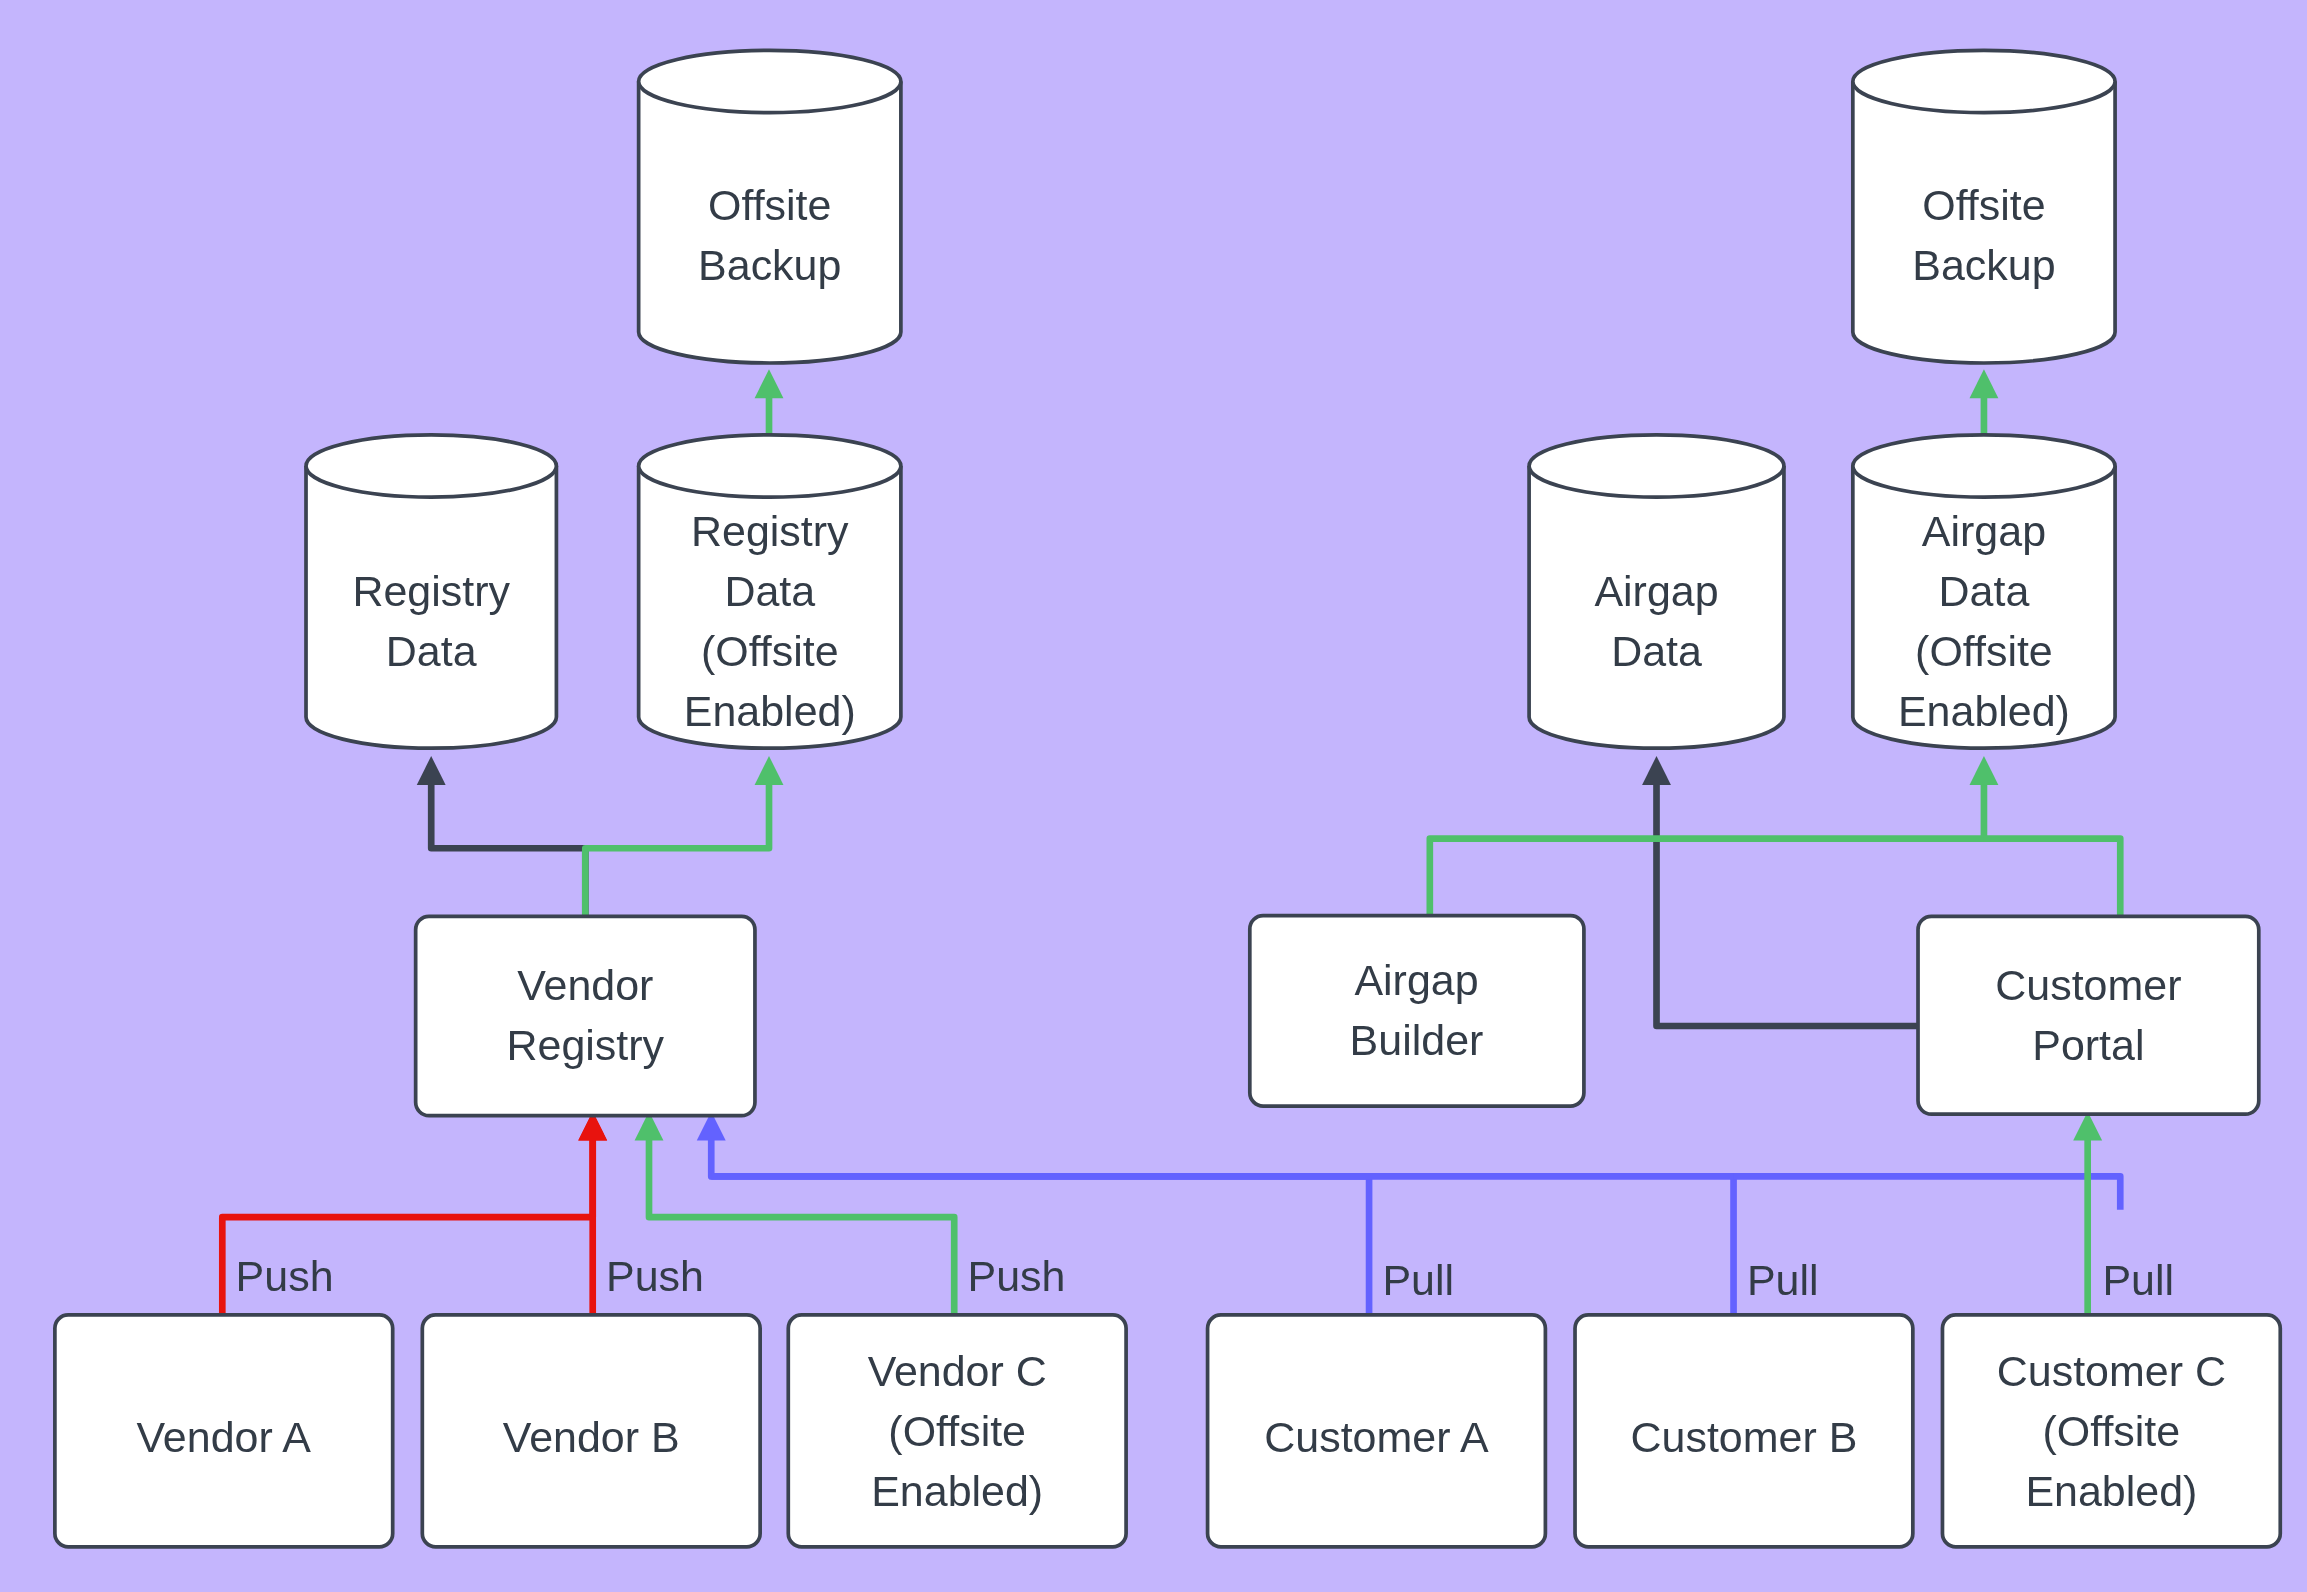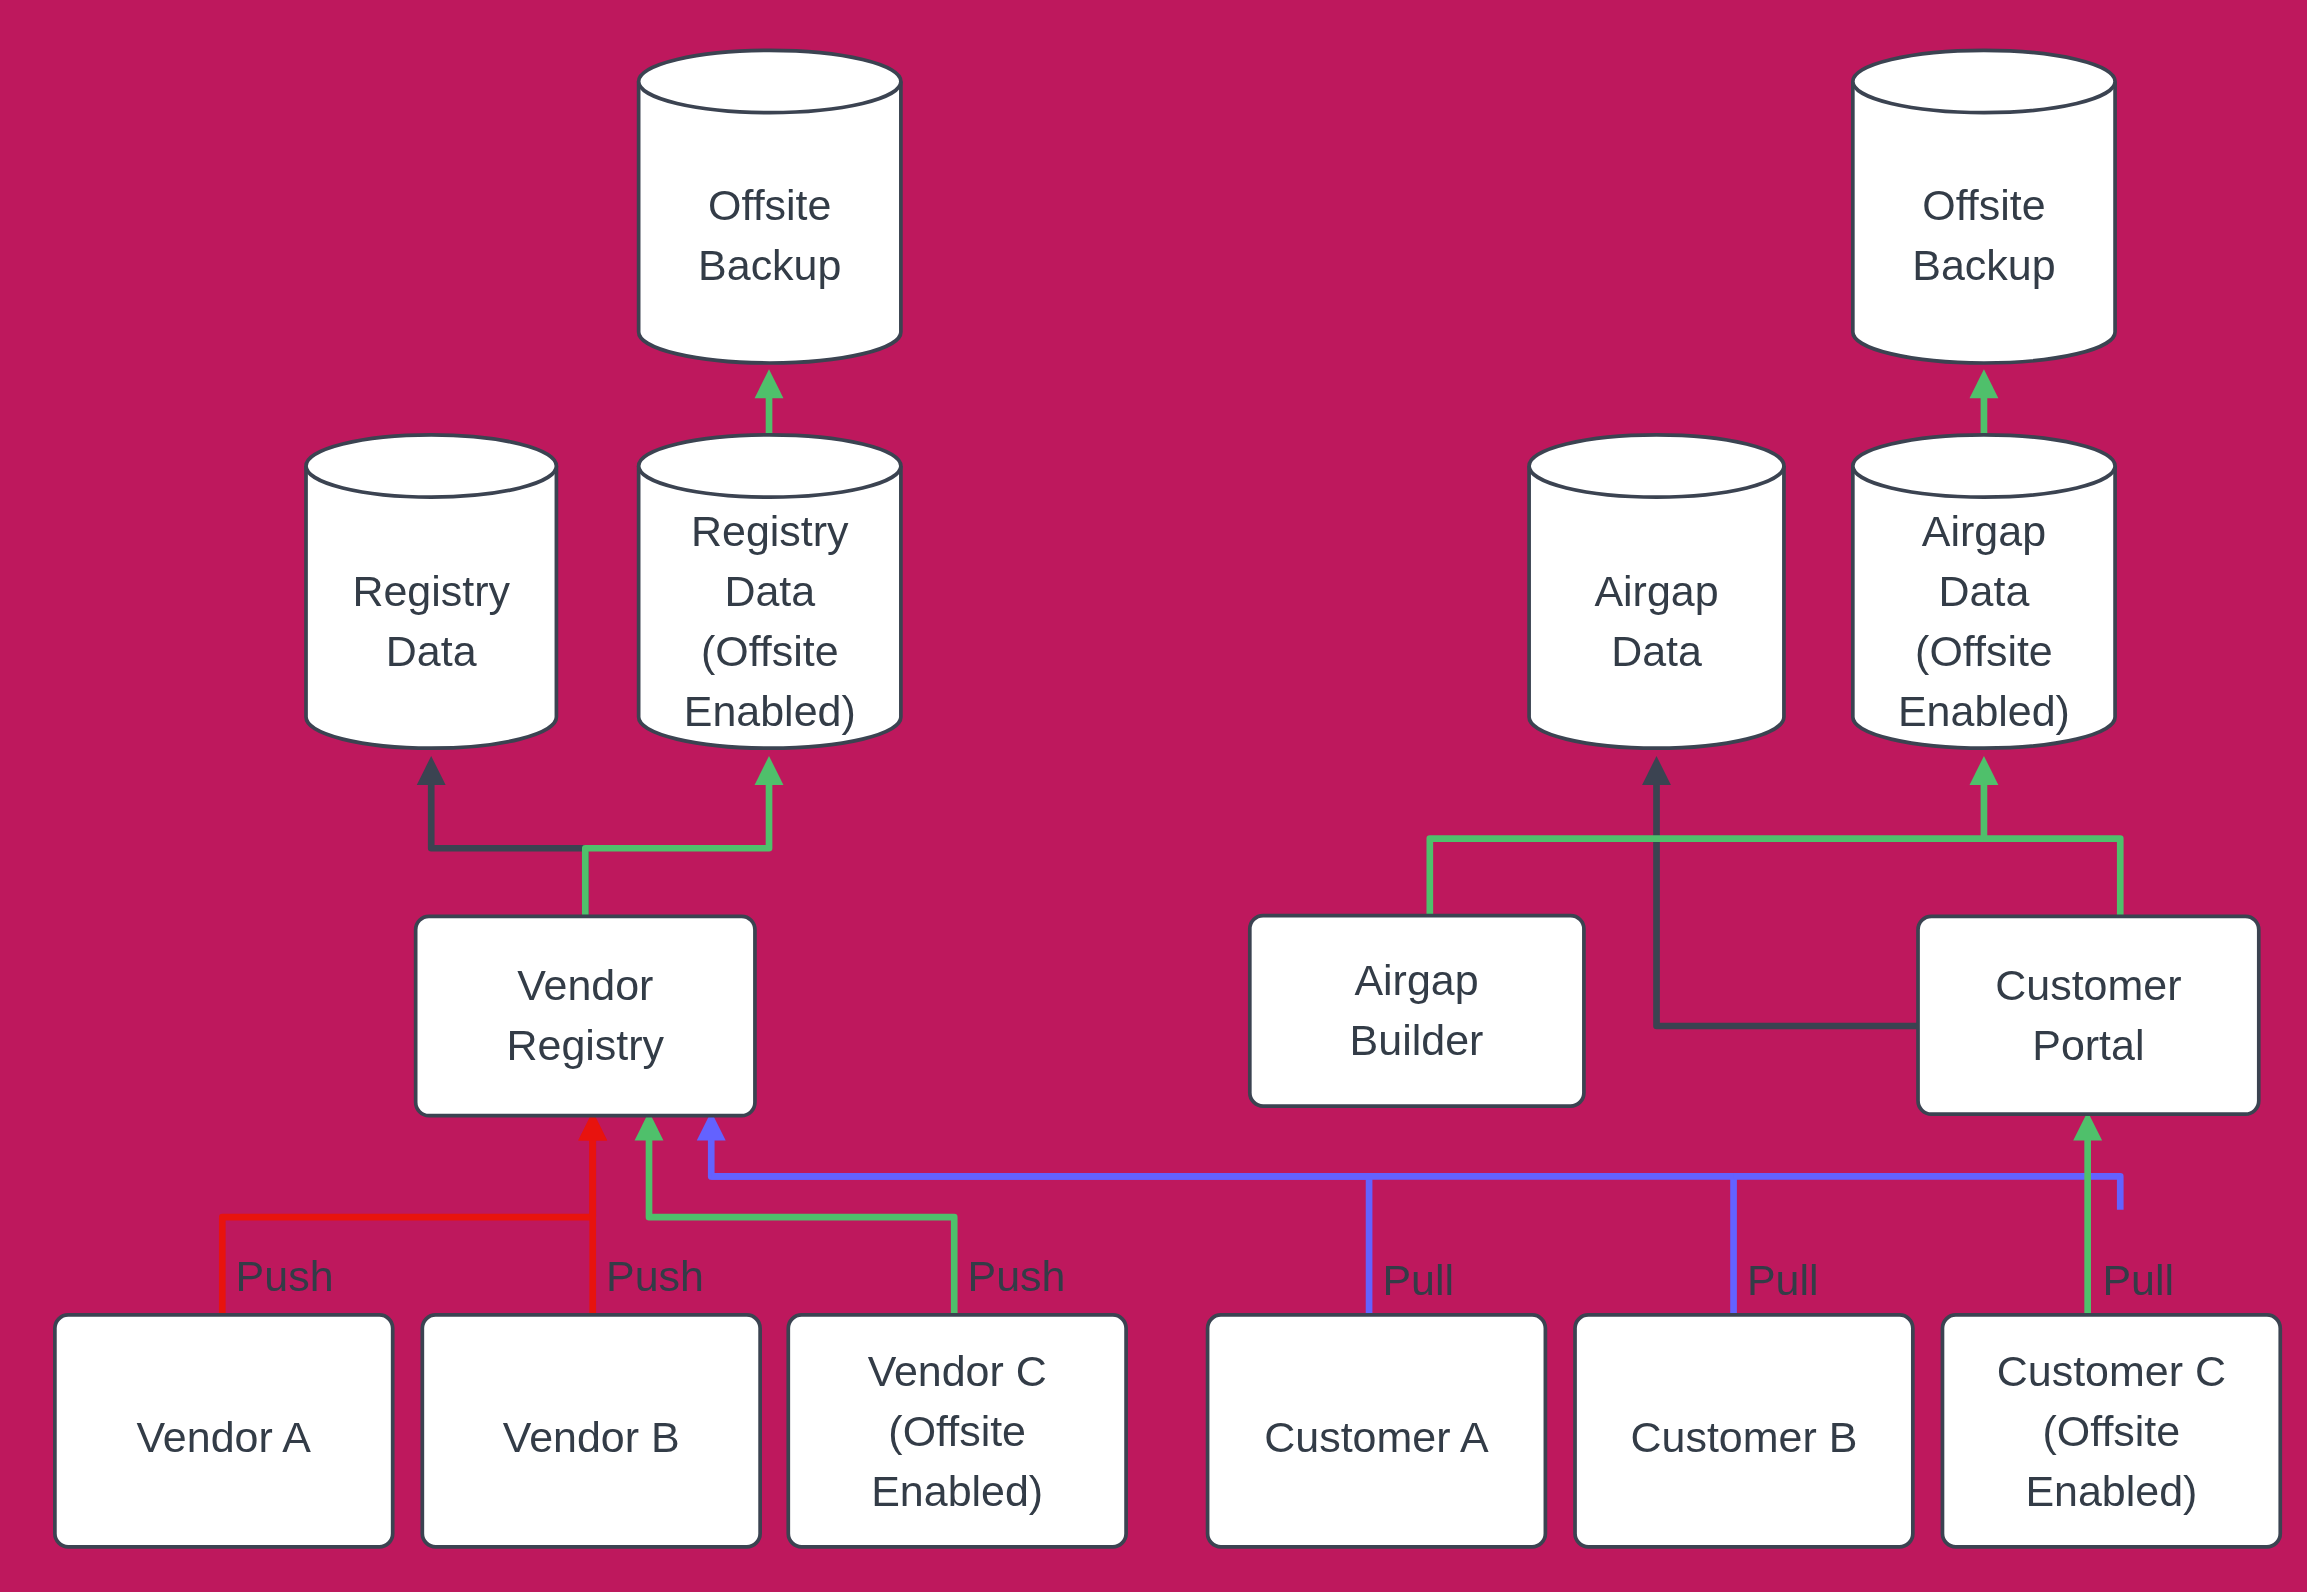--- a/index.html
+++ b/index.html
@@ -11,21 +11,21 @@
   body {
     width: 2307px;
     height: 1592px;
     overflow: hidden;
     font-family: "Liberation Sans", sans-serif;
   }
   #diagram-root {
     position: relative;
     width: 2307px;
     height: 1592px;
-    background: #be185d;
+    background: #c4b5fd;
   }
   svg#flow {
     position: absolute;
     top: 0;
     left: 0;
     width: 2307px;
     height: 1592px;
   }
   .node-shape {
     fill: #ffffff;

